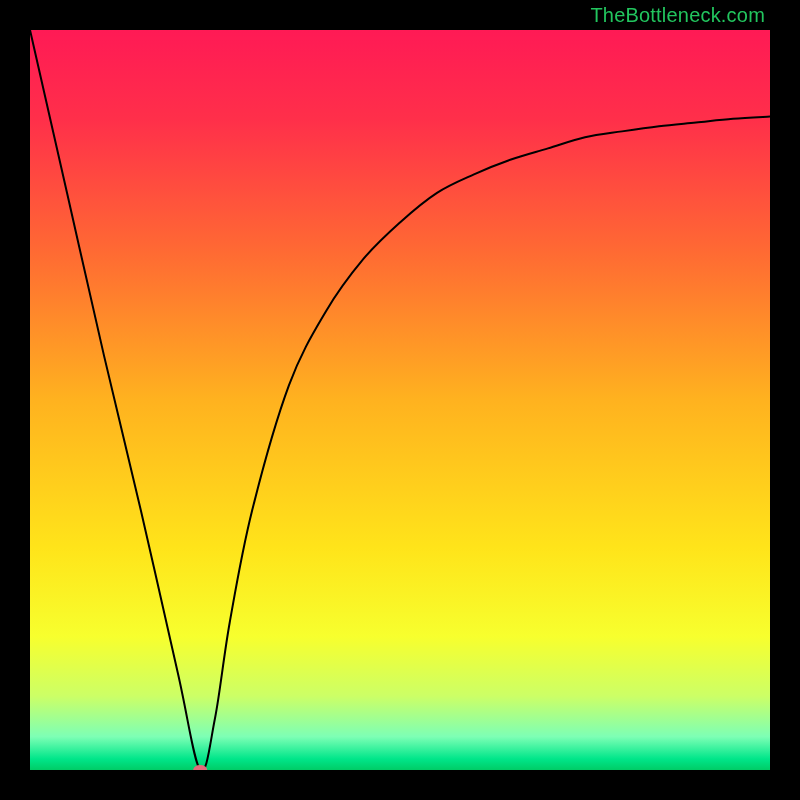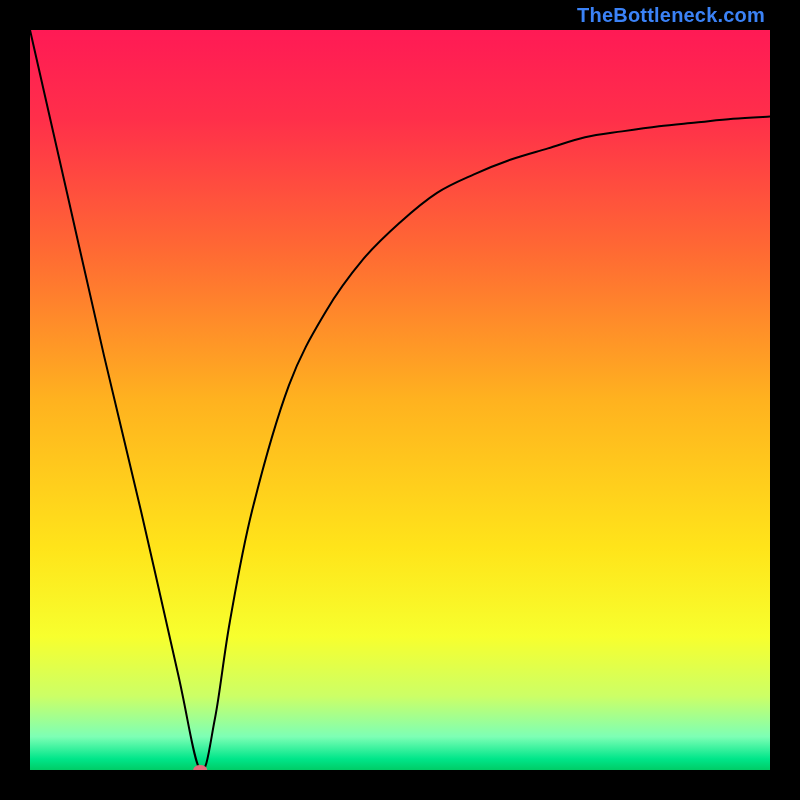--- a/index.html
+++ b/index.html
@@ -28,23 +28,23 @@
     position: absolute;
     left: 0;
     top: 0;
     width: 100%;
     height: 100%;
   }
   .watermark {
     position: absolute;
     top: 4px;
     right: 35px;
-    color: #3b82f6;
+    color: #22c55e;
     font-size: 20px;
-    font-weight: 700;
+    font-weight: 400;
     letter-spacing: 0.2px;
   }
   .curve-svg {
     position: absolute;
     left: 0;
     top: 0;
     width: 100%;
     height: 100%;
   }
   .curve-path {

